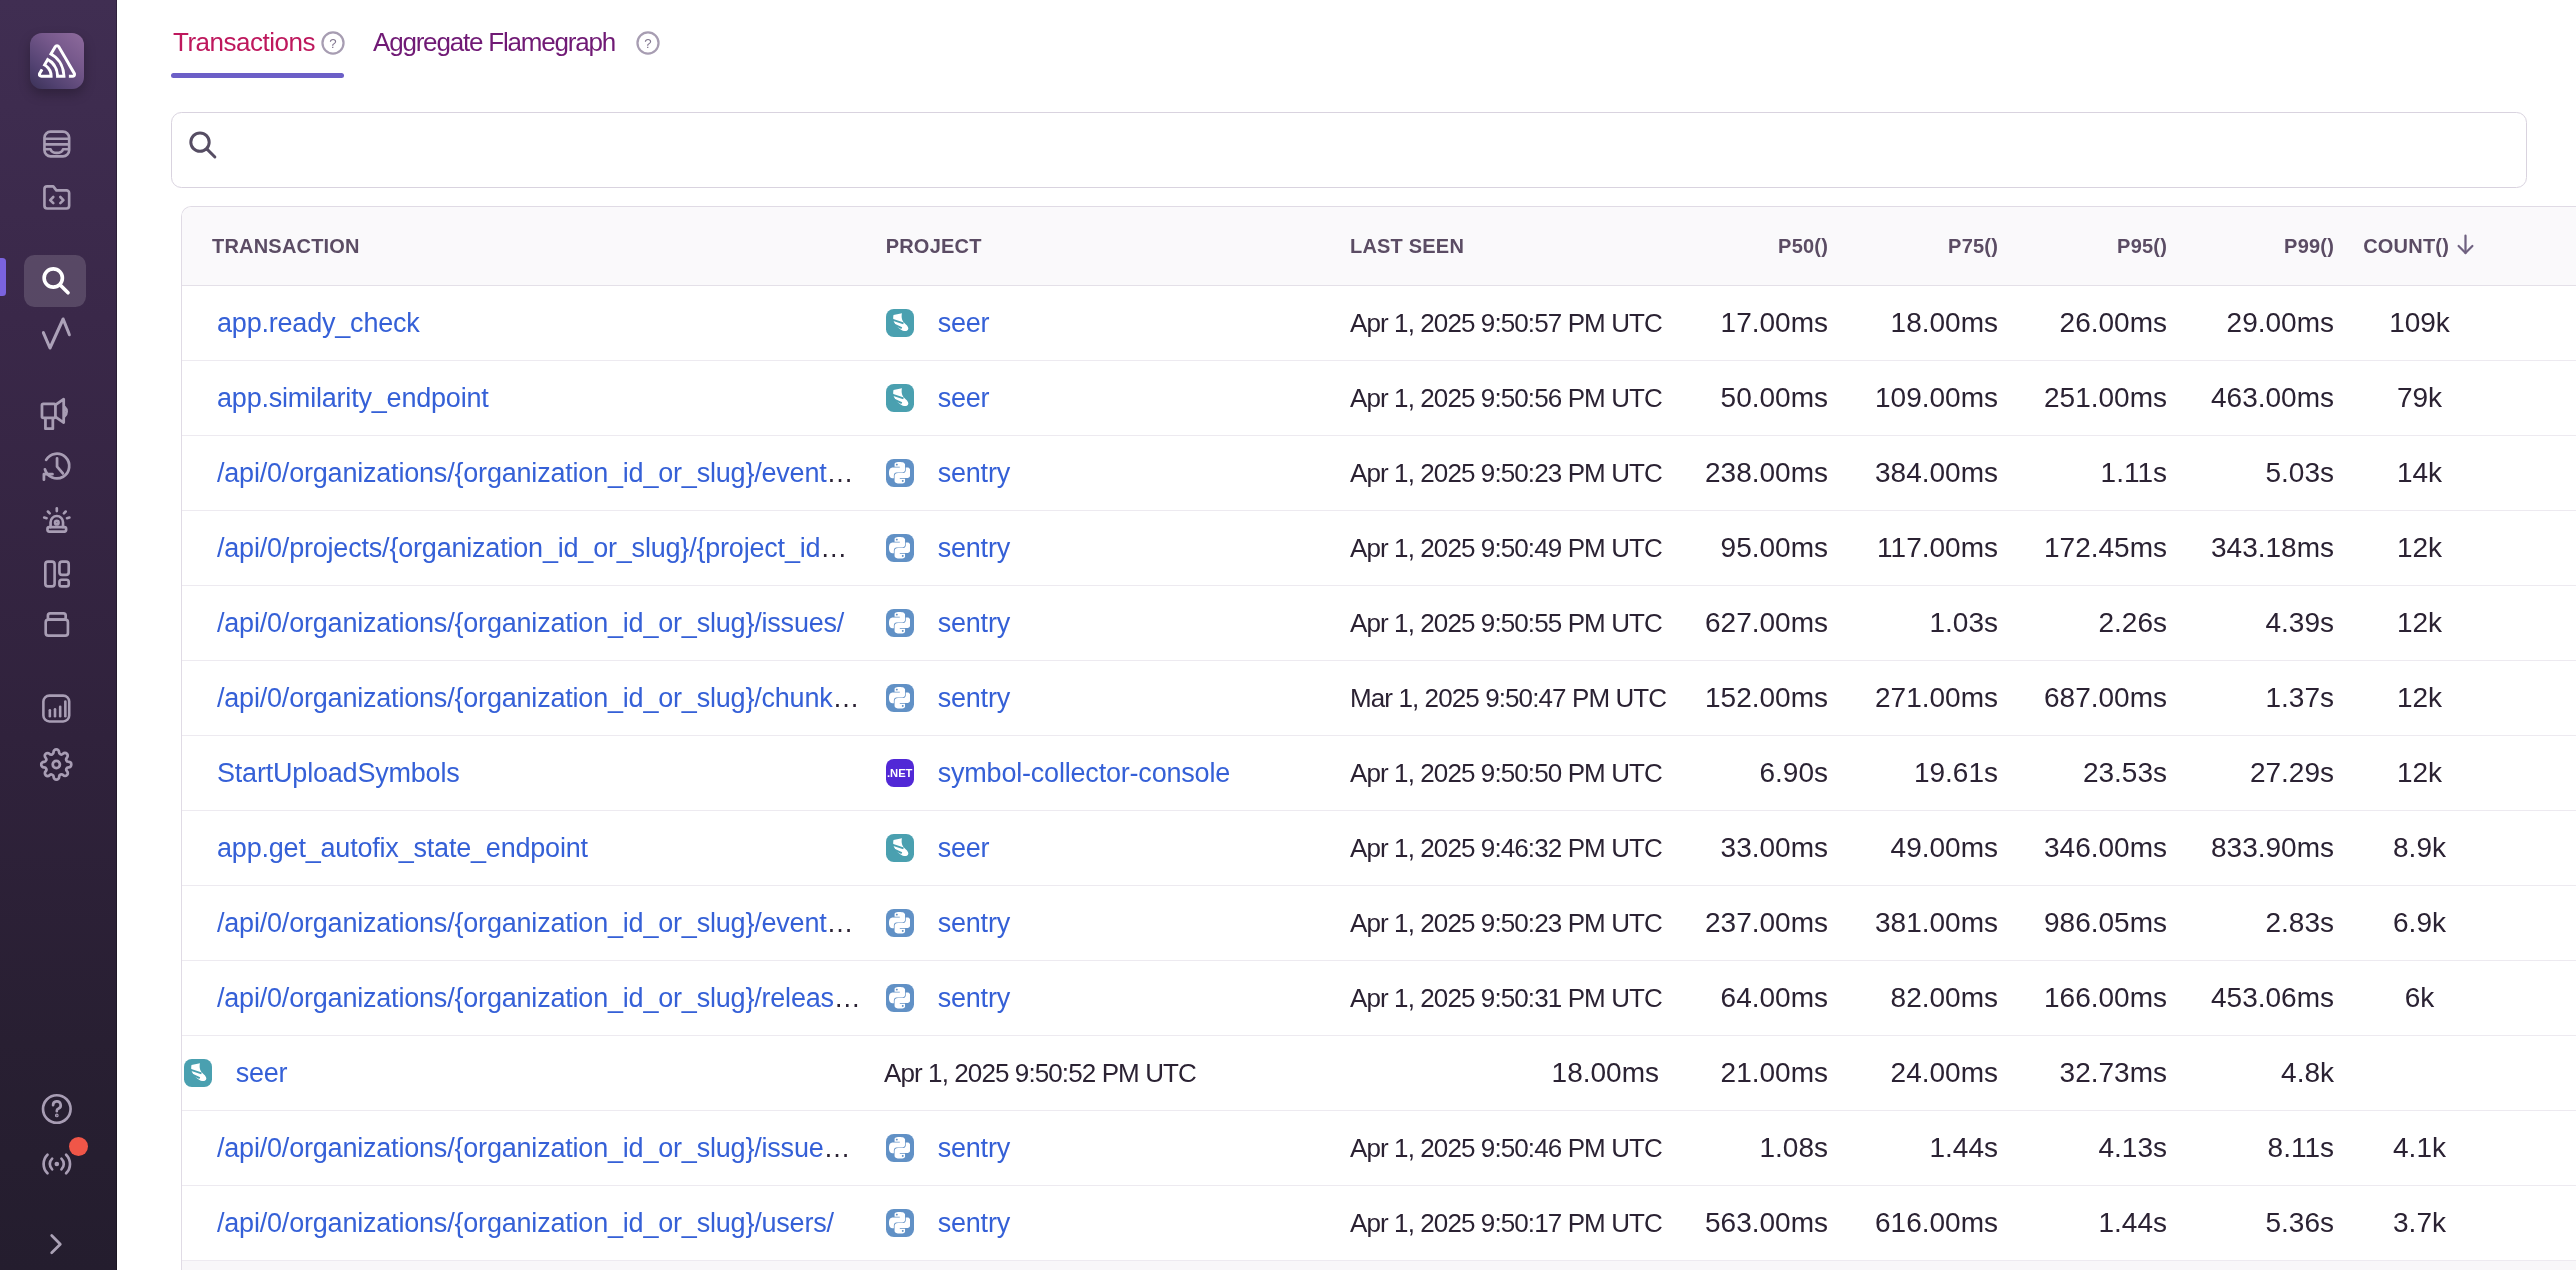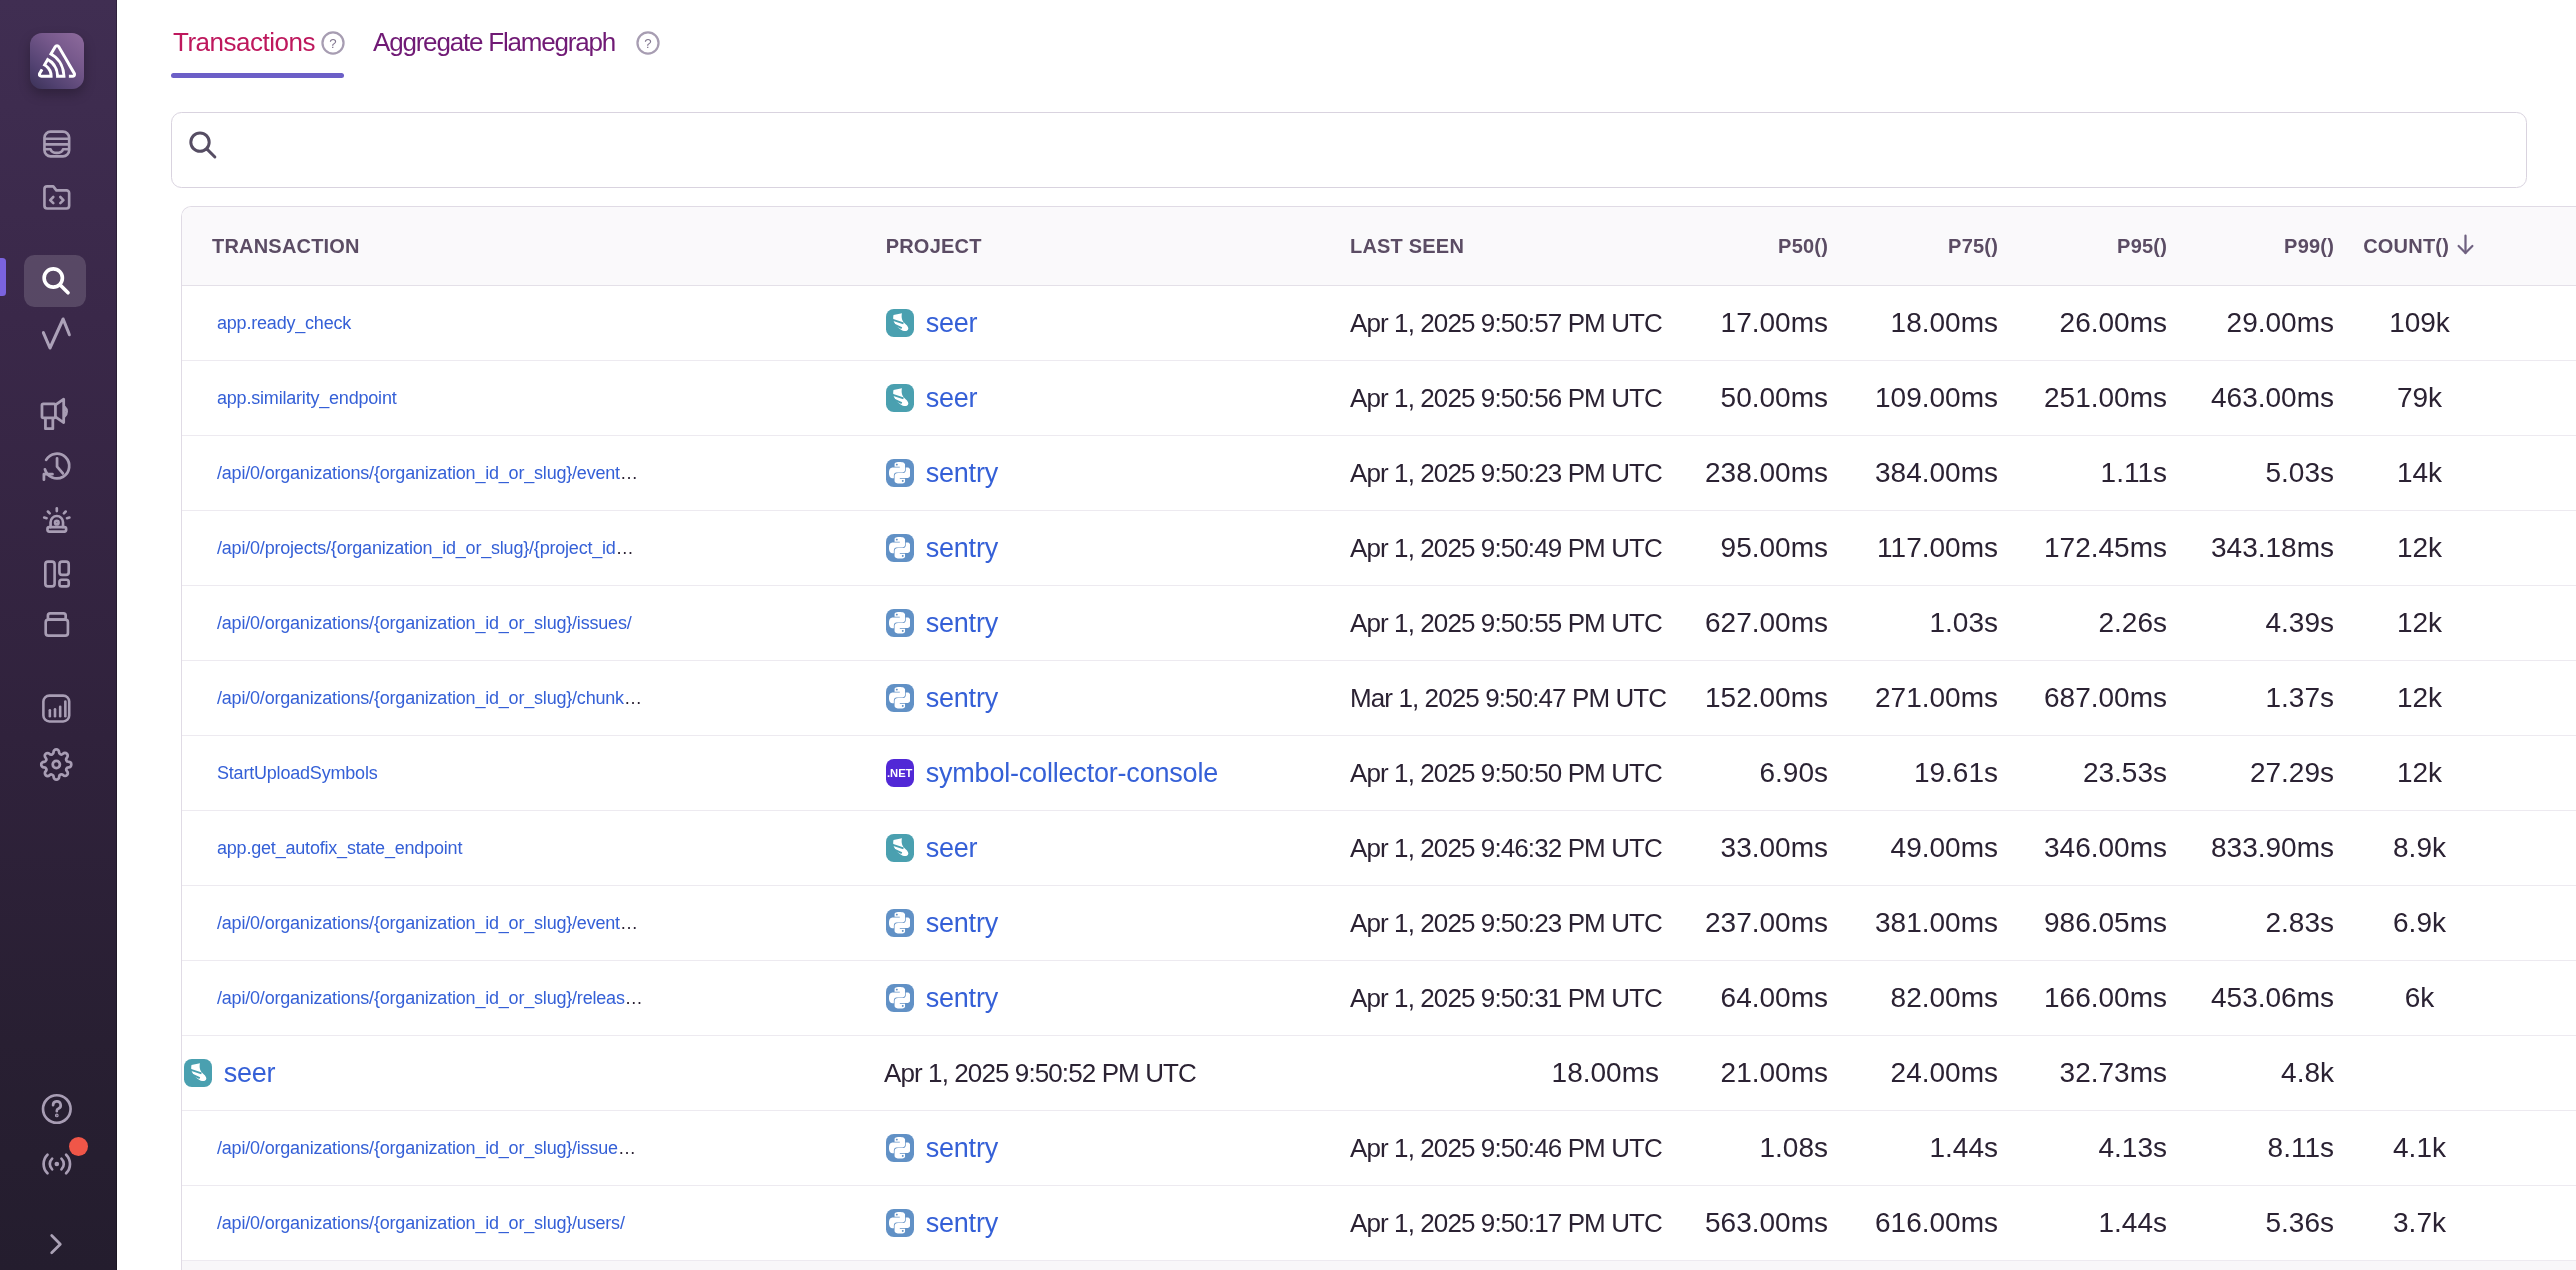--- a/index.html
+++ b/index.html
@@ -42,24 +42,24 @@
 .grid { display:grid; grid-template-columns:702px 466px 309px 169px 170px 169px 167px 199px;
   align-items:center; }
 #thead { height:79px; background:#faf9fb; border-bottom:1.7px solid #e4e0e8;
   color:#5b4c64; font-size:20px; font-weight:bold; letter-spacing:0.2px; }
 #thead > div:nth-child(1) { padding-left:30px; }
 #thead > div:nth-child(2) { padding-left:1.7px; }
 .grid > div:nth-child(8) { padding-right:28px;text-align:center; }
 .r { text-align:right; }
 .row { height:75px; border-bottom:1.7px solid #edeaf0; font-size:28px; color:#2b2233; }
 .row .ts { white-space:nowrap; font-size:26px; letter-spacing:-0.9px; }
-.row .tx { padding-left:35px; color:#3560d7; white-space:nowrap; overflow:hidden; font-size:18px; letter-spacing:-0.2px; }
+.row .tx { padding-left:35px; color:#3560d7; white-space:nowrap; overflow:hidden; font-size:27px; letter-spacing:-0.2px; }
 .row .tx .el { color:#2b2233; }
 .row .pj { display:flex; align-items:center; color:#3560d7; white-space:nowrap; font-size:27px; letter-spacing:-0.2px; }
-.row .pj .pico { width:28px; height:28px; border-radius:7.8px; margin-left:1.7px; margin-right:12px;
+.row .pj .pico { width:28px; height:28px; border-radius:7.8px; margin-left:1.7px; margin-right:24px;
   flex:none; display:flex; align-items:center; justify-content:center; }
 .pico.seer { background:#4aa0b0; }
 .pico.py { background:#6191c6; }
 .pico.net { background:#5128d6; color:#fff; font-size:11.2px; font-weight:bold; letter-spacing:0px; }
 #tfoot { height:26px; background:#f8f7f9; }
 </style>
 </head>
 <body>
 <div id="page">
 

